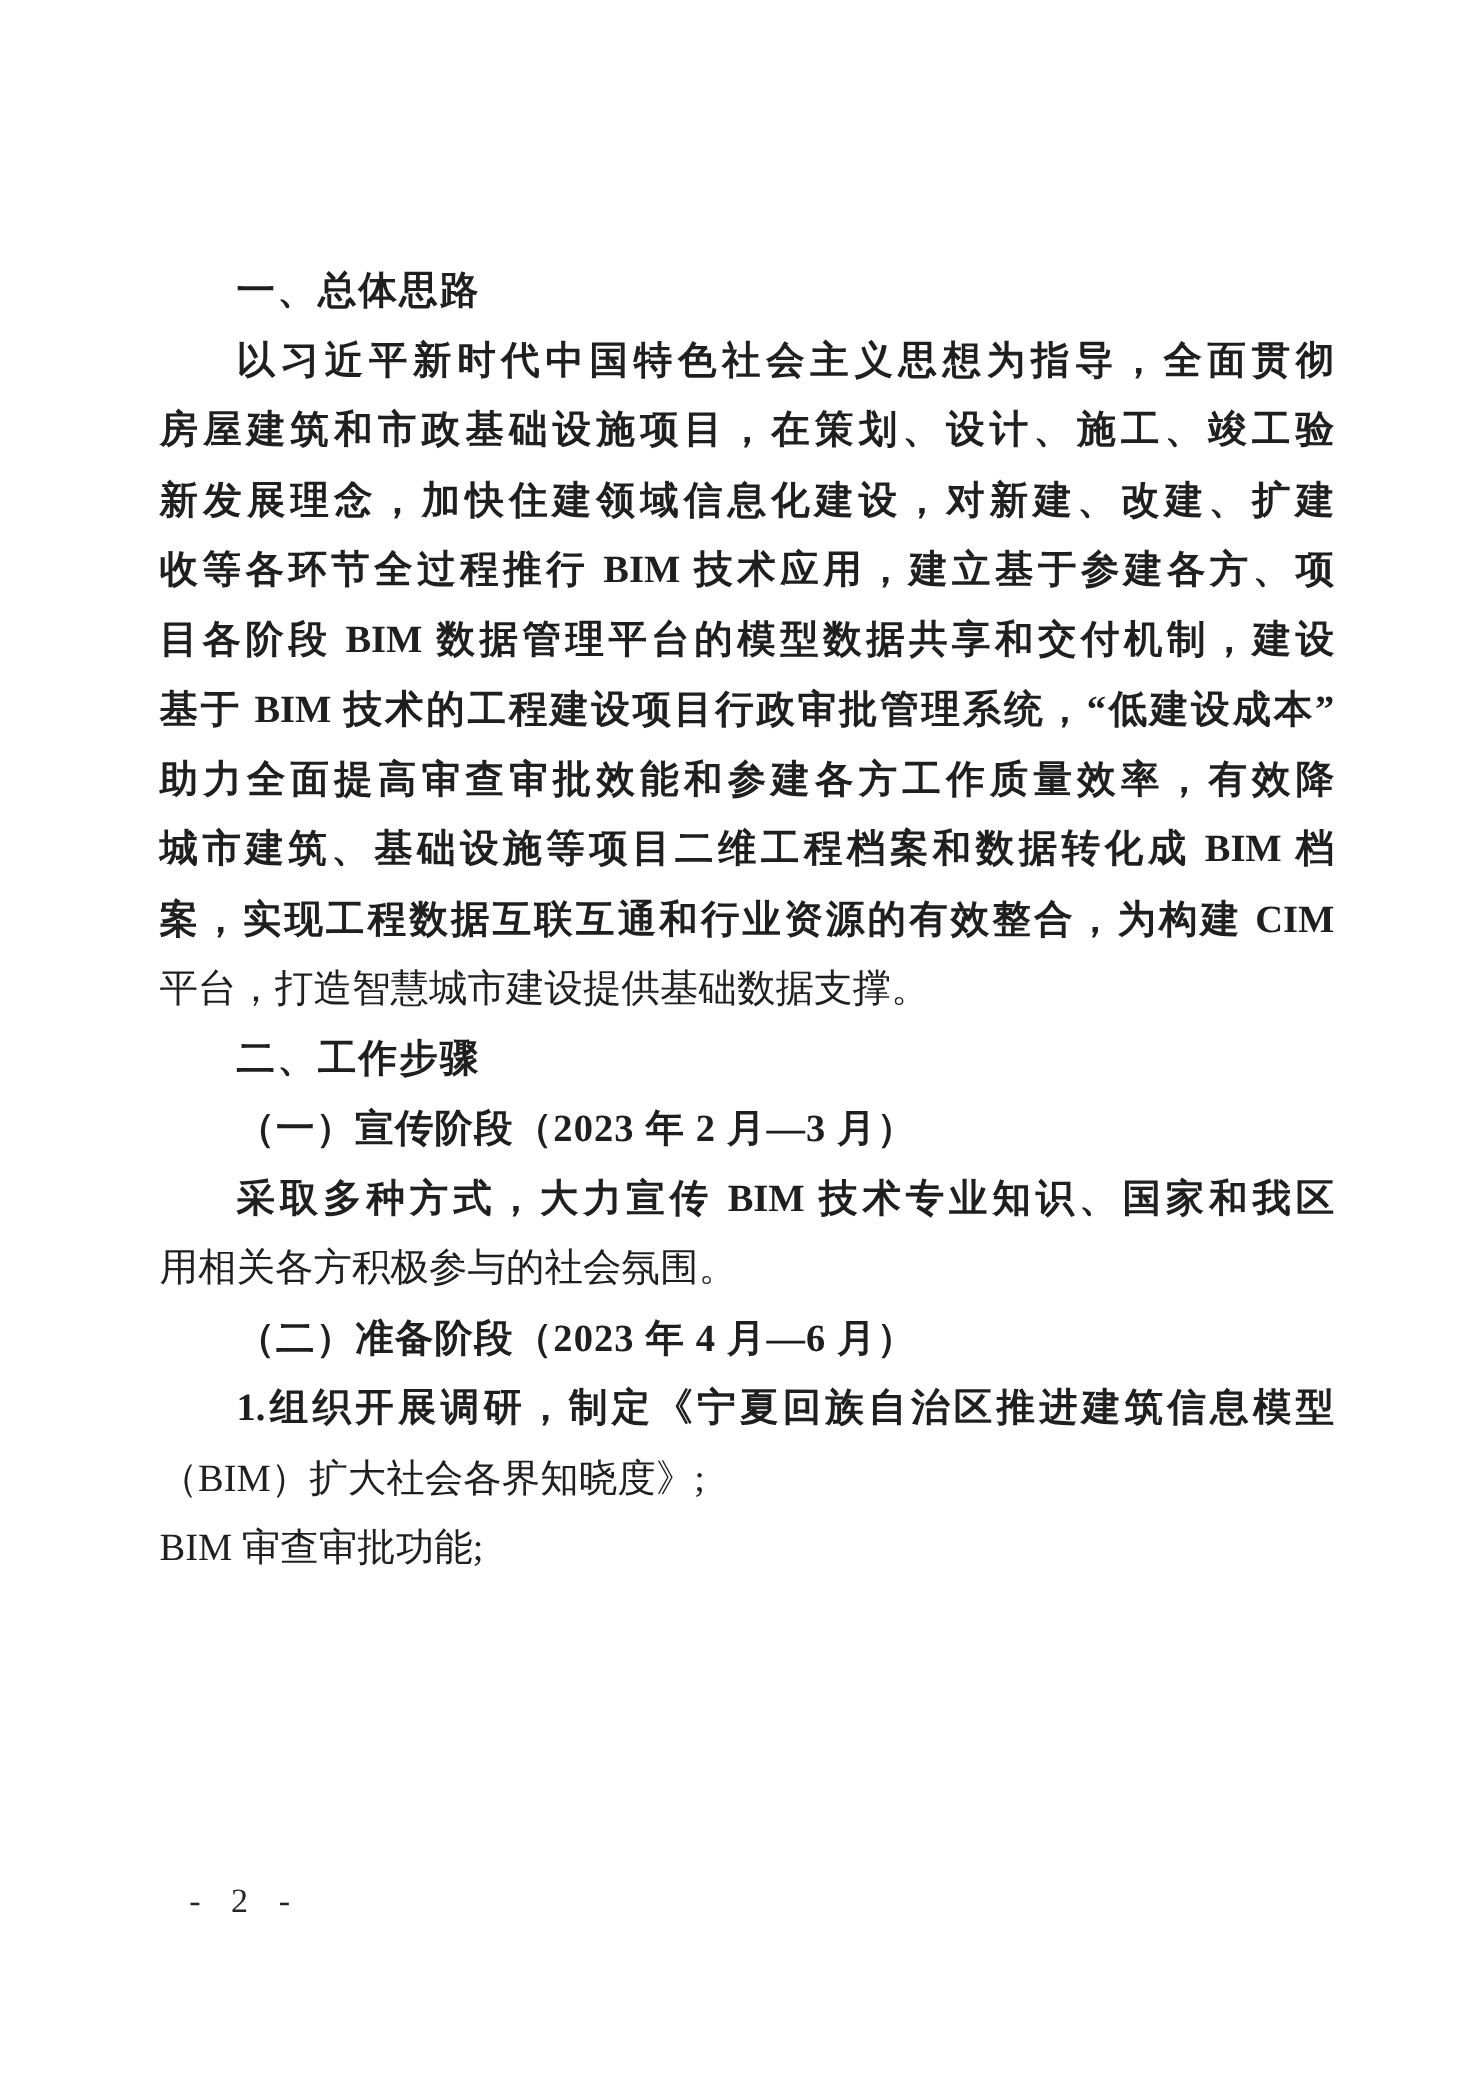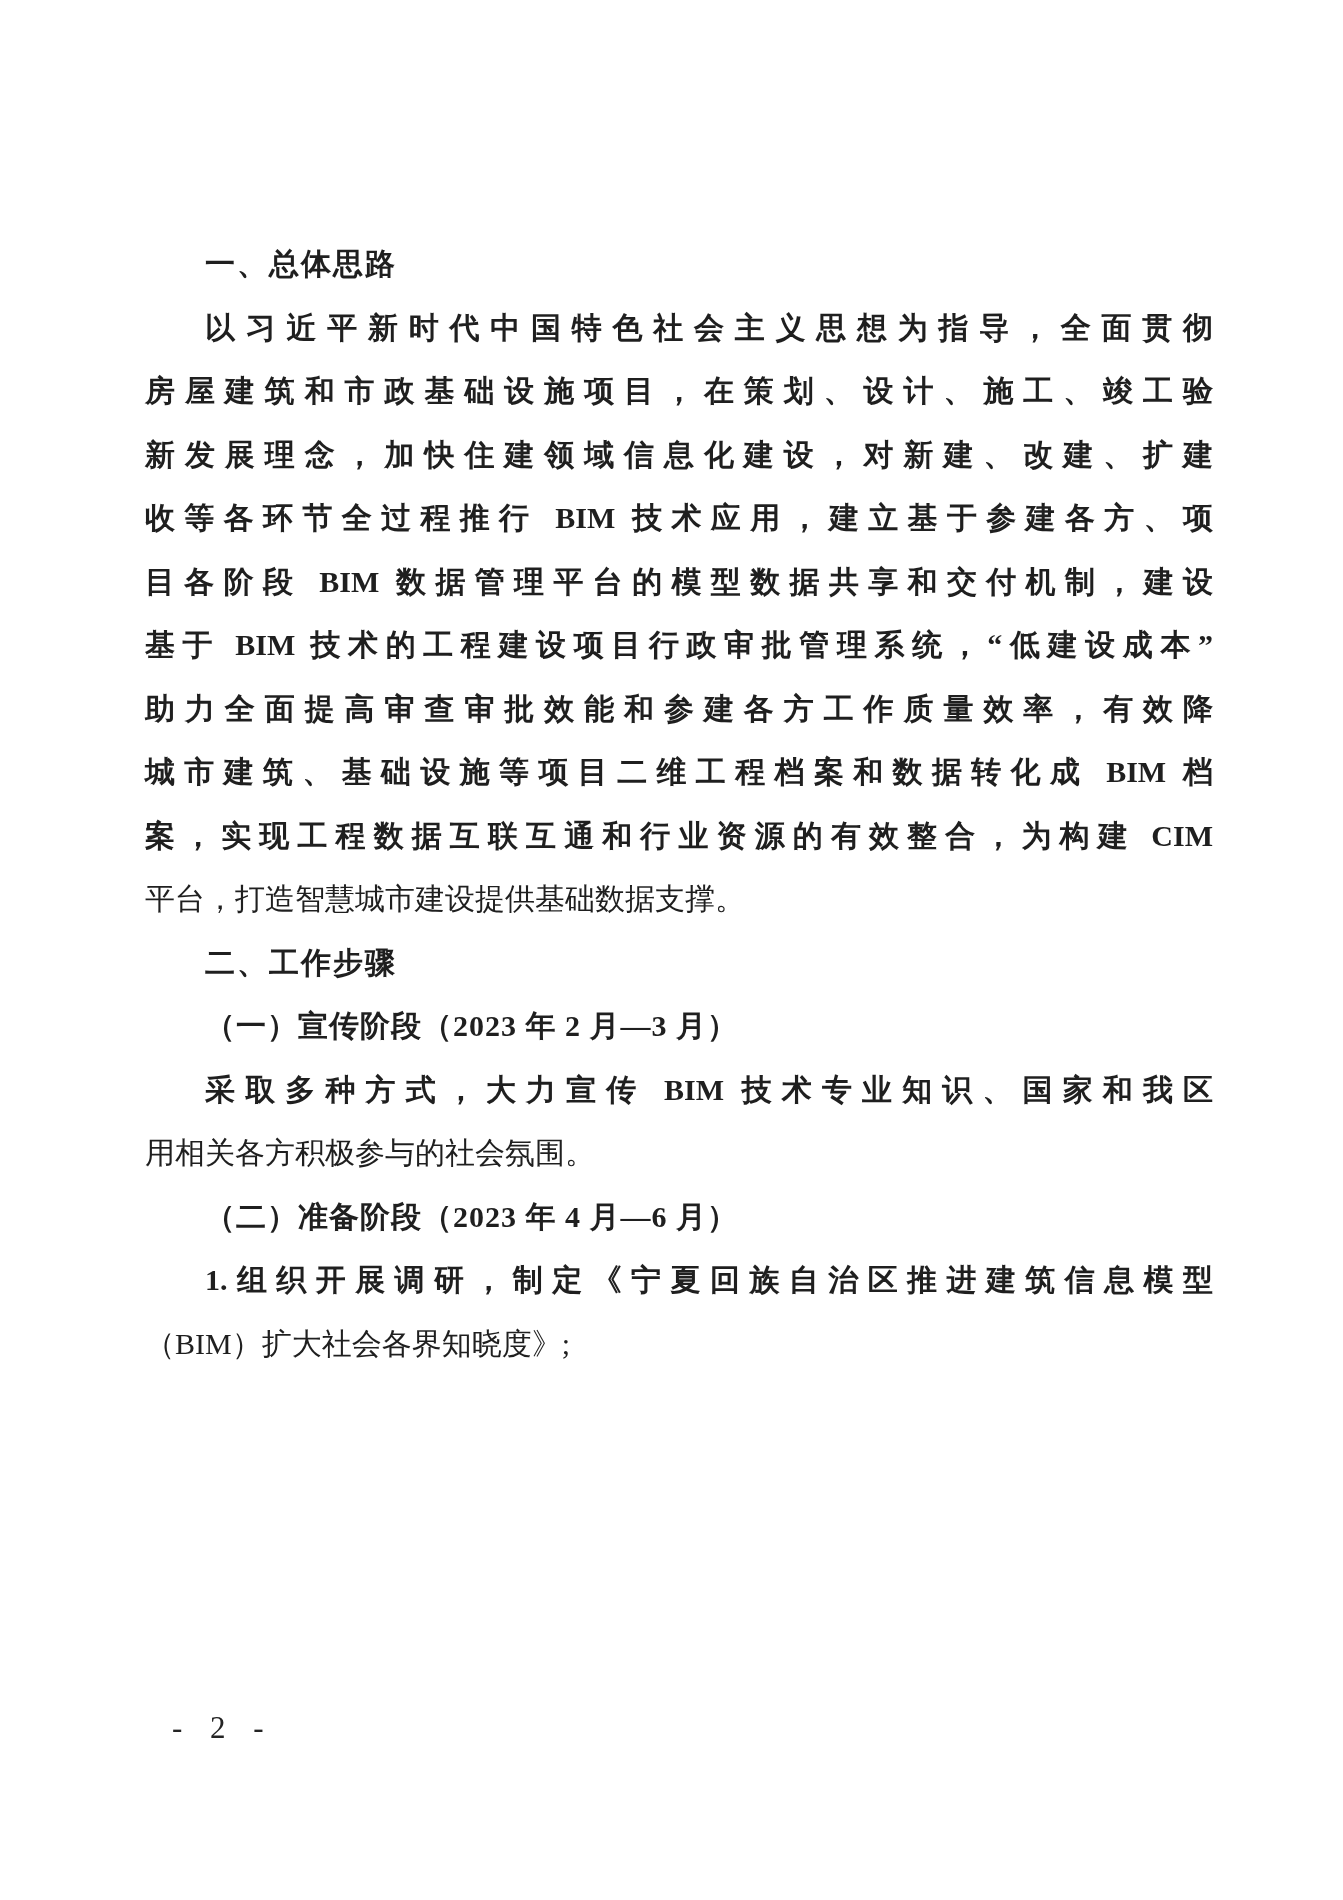--- a/index.html
+++ b/index.html
@@ -14,21 +14,21 @@
     background: #ffffff;
     overflow: hidden;
     color: #1f1f1f;
     font-family: "Liberation Serif", "DejaVu Serif", serif;
   }
   .content {
     position: absolute;
     left: 145px;
     top: 232px;
     width: 1068px;
-    font-size: 30px;
+    font-size: 35px;
     line-height: 63.5px;
   }
   .line {
     white-space: normal;
   }
   
   .jline {
     text-align: justify;
     text-align-last: justify;
     font-weight: bold;
@@ -85,17 +85,18 @@
     <div class="line h2 findent">（一）宣传阶段（2023 年 2 月—3 月）</div>
 
     <div class="line jline findent">采取多种方式，大力宣传 BIM 技术专业知识、国家和我区</div>
     <div class="line lastline">用相关各方积极参与的社会氛围。</div>
 
     <div class="line h2 findent">（二）准备阶段（2023 年 4 月—6 月）</div>
 
     <div class="line jline findent">1.组织开展调研，制定《宁夏回族自治区推进建筑信息模型</div>
     <div class="line lastline">（BIM）扩大社会各界知晓度》;</div>
 
+    <div class="line lastline">BIM 审查审批功能;</div>
 
   </div>
 
   <div class="footer">- 2 -</div>
 </div>
 
 </body></html>

